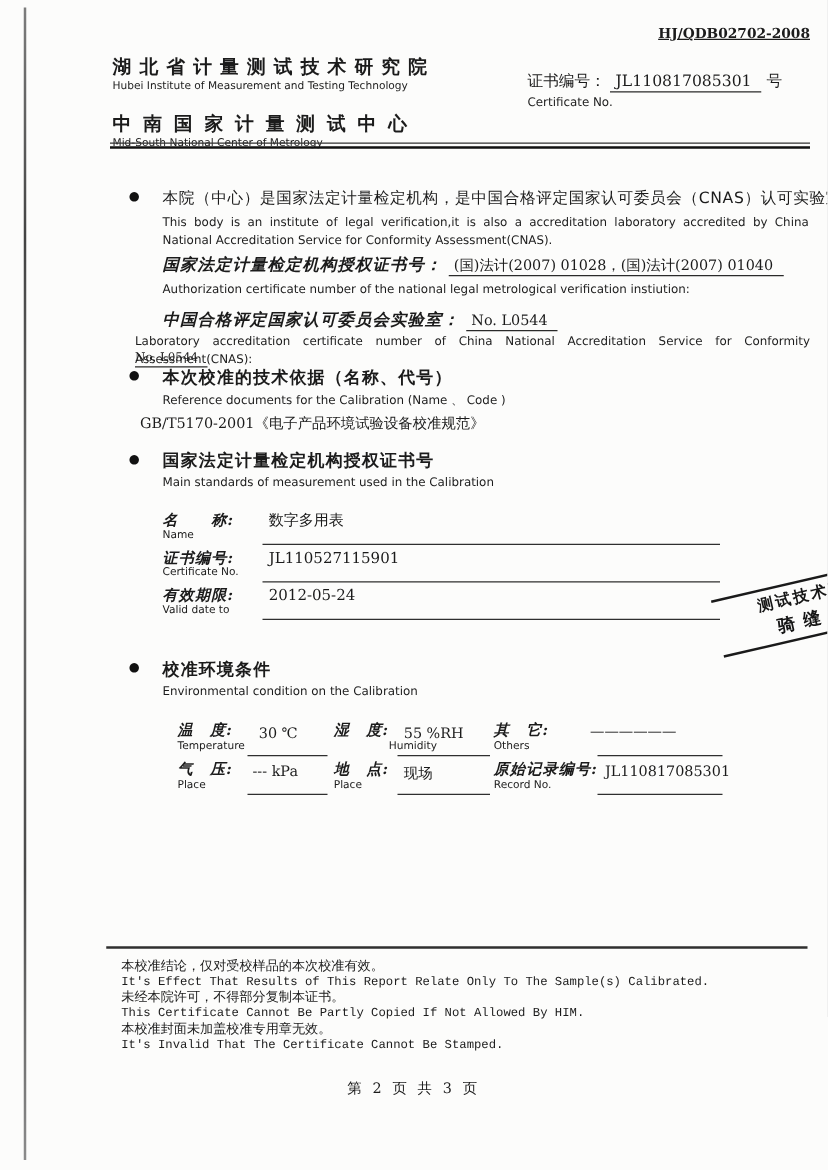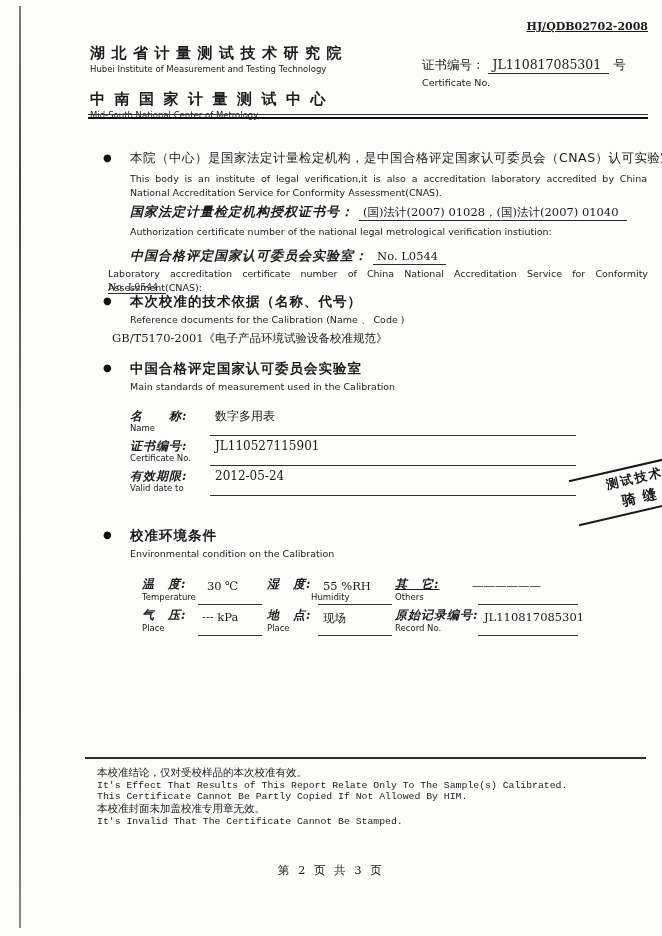--- a/index.html
+++ b/index.html
@@ -82,21 +82,21 @@
     <span class="kai kai-label">中国合格评定国家认可委员会实验室：</span>
     <span class="serif val ul">No. L0544</span>
   </div>
   <div class="abs en just" style="left:108px;top:267px;width:540px;">Laboratory accreditation certificate number of China National Accreditation Service for Conformity Assessment(CNAS):</div>
   <div class="abs en serif ul" style="left:108px;top:281px;padding-left:0;">No. L0544</div>
 
   <div class="abs sec-title bullet" style="left:130px;top:293px;">本次校准的技术依据（名称、代号）</div>
   <div class="abs en" style="left:130px;top:314px;">Reference documents for the Calibration (Name 、 Code )</div>
   <div class="abs serif" style="left:112px;top:331px;font-size:11.5px;">GB/T5170-2001《电子产品环境试验设备校准规范》</div>
 
-  <div class="abs sec-title bullet" style="left:130px;top:360px;">中国合格评定国家认可委员会实验室</div>
+  <div class="abs sec-title bullet" style="left:130px;top:360px;">国家法定计量检定机构授权证书号</div>
   <div class="abs en" style="left:130px;top:381px;">Main standards of measurement used in the Calibration</div>
 
   <div class="abs" style="left:130px;top:408px;width:446px;height:96px;">
     <div>
       <span class="abs kai f-label-cn" style="left:0;top:0;">名　　称:</span>
       <span class="abs f-label-en" style="left:0;top:15px;">Name</span>
       <span class="abs" style="left:85px;top:0;font-size:12px;">数字多用表</span>
       <span class="uline" style="left:80px;top:27px;width:366px;"></span>
     </div>
     <div>
@@ -125,21 +125,21 @@
     <span class="abs kai f-label-cn" style="left:142px;top:576px;">温　度:</span>
     <span class="abs f-label-en" style="left:142px;top:592px;">Temperature</span>
     <span class="abs serif val" style="left:207px;top:579px;">30 ℃</span>
     <span class="uline" style="left:198px;top:604px;width:64px;"></span>
 
     <span class="abs kai f-label-cn" style="left:267px;top:576px;">湿　度:</span>
     <span class="abs f-label-en" style="left:267px;top:592px;padding-left:44px;">Humidity</span>
     <span class="abs serif val" style="left:323px;top:579px;">55 %RH</span>
     <span class="uline" style="left:318px;top:604px;width:74px;"></span>
 
-    <span class="abs kai f-label-cn" style="left:395px;top:576px;text-decoration:underline;">其　它:</span>
+    <span class="abs kai f-label-cn" style="left:395px;top:576px;">其　它:</span>
     <span class="abs f-label-en" style="left:395px;top:592px;">Others</span>
     <span class="abs serif val" style="left:472px;top:578px;">——————</span>
     <span class="uline" style="left:478px;top:604px;width:100px;"></span>
   </div>
 
   <div>
     <span class="abs kai f-label-cn" style="left:142px;top:607px;">气　压:</span>
     <span class="abs f-label-en" style="left:142px;top:623px;">Place</span>
     <span class="abs serif val" style="left:202px;top:610px;">--- kPa</span>
     <span class="uline" style="left:198px;top:635px;width:64px;"></span>
@@ -152,20 +152,21 @@
     <span class="abs kai f-label-cn" style="left:395px;top:607px;">原始记录编号:</span>
     <span class="abs f-label-en" style="left:395px;top:623px;">Record No.</span>
     <span class="abs serif val" style="left:484px;top:610px;">JL110817085301</span>
     <span class="uline" style="left:478px;top:635px;width:100px;"></span>
   </div>
 
   <div class="uline" style="left:85px;top:757px;width:561px;height:1.5px;"></div>
   <div class="abs" style="left:97px;top:766px;">
     <div class="disc-cn">本校准结论，仅对受校样品的本次校准有效。</div>
     <div class="disc-en">It's Effect That Results   of This Report Relate Only To The Sample(s) Calibrated.</div>
+    <div class="disc-cn">未经本院许可，不得部分复制本证书。</div>
     <div class="disc-en">This Certificate Cannot Be Partly Copied If Not Allowed By HIM.</div>
     <div class="disc-cn">本校准封面未加盖校准专用章无效。</div>
     <div class="disc-en">It's Invalid That The Certificate Cannot Be Stamped.</div>
   </div>
 
   <div class="abs footer serif" style="left:0;top:863px;">第 2 页 共 3 页</div>
 
 </div>
 
 </body></html>

